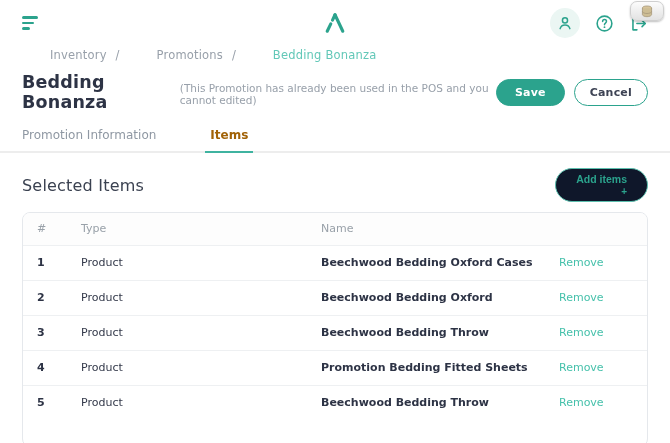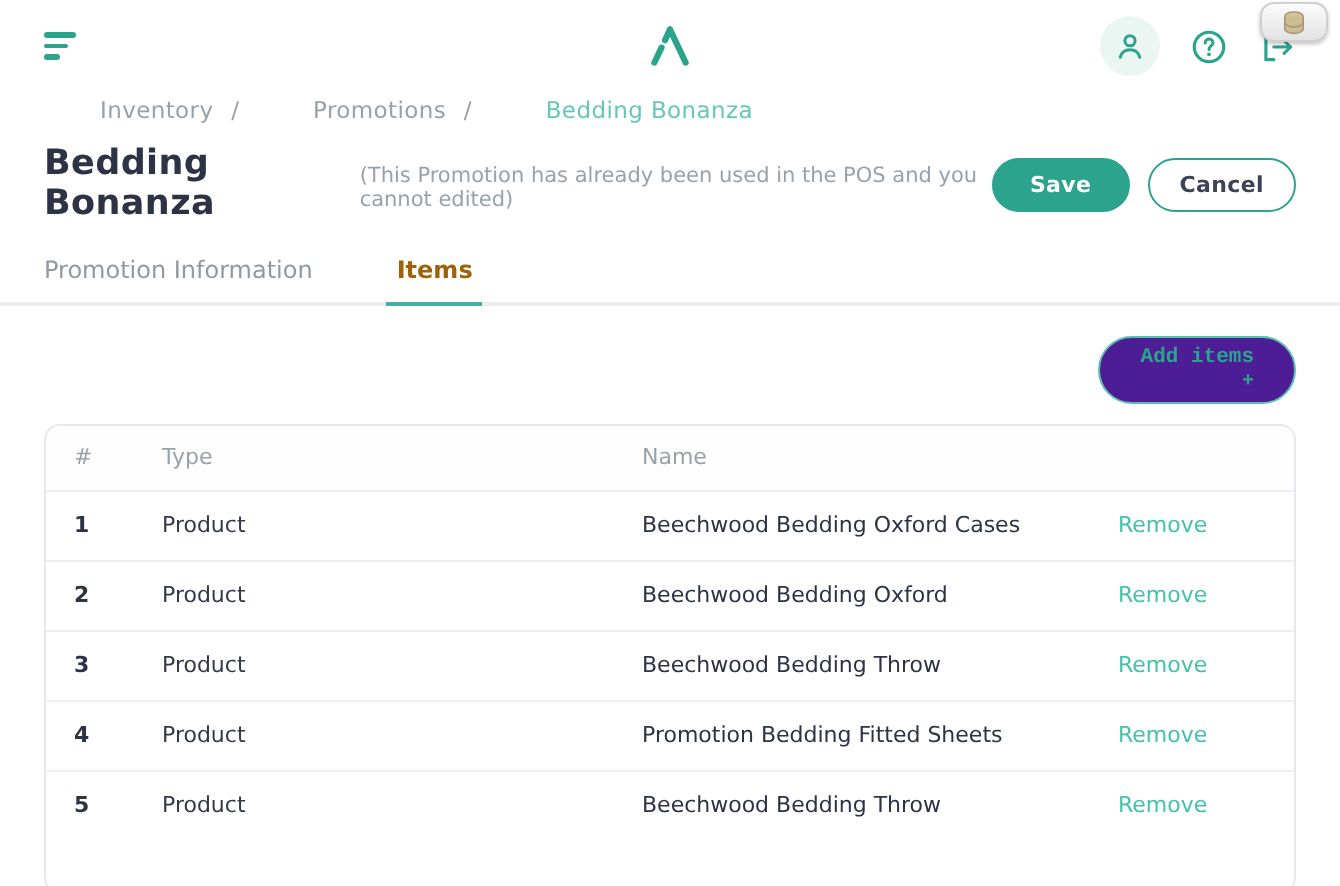--- a/index.html
+++ b/index.html
@@ -32,46 +32,46 @@
   
   .title-row { display:flex; align-items:center; padding:10px 22px 0; }
   .page-title { font-size:17.5px; font-weight:600; color:#2d3345; letter-spacing:.2px; }
   .page-note { font-size:10.5px; color:#98a0aa; margin-left:16px; margin-top:3px; }
   .title-actions { margin-left:auto; display:flex; gap:9px; }
   .btn { border-radius:15px; font-size:11px; font-weight:600; cursor:pointer;
     font-family:inherit; letter-spacing:.2px; }
   .btn-cancel { background:#fff; border:1.5px solid #2ba38d; color:#3d4354; padding:6px 15px; }
   .btn-save { background:#2ba38d; border:1.5px solid #2ba38d; color:#fff; padding:6px 18px; }
   
-  .tabs { display:flex; gap:42px; padding:16px 22px 0; border-bottom:2px solid #ededed; }
+  .tabs { display:flex; gap:54px; padding:16px 22px 0; border-bottom:2px solid #ededed; }
   .tab { font-size:12px; padding-bottom:9px; color:#8f98a3; cursor:pointer; position:relative; }
   .tab.active { color:#a16207; font-weight:700; }
   .tab.active::after { content:""; position:absolute; left:-5px; right:-5px; bottom:-2px;
     height:2px; background:#3fb3a0; }
   
   .section-head { display:flex; align-items:center; padding:15px 22px 6px; }
   .section-title { font-size:16px; font-weight:500; color:#3a4150; letter-spacing:.2px; }
-  .btn-add { margin-left:auto; background:#4c1d95; border:1.5px solid #5cbfae; color:#2ba38d;
-    border-radius:17px; padding:4px 20px; text-align:right; cursor:pointer; font-family:Liberation Mono, monospace; }
+  .btn-add { margin-left:auto; background:#0f172a; border:1.5px solid #5cbfae; color:#2ba38d;
+    border-radius:17px; padding:4px 20px; text-align:right; cursor:pointer; font-family:Liberation Sans, sans-serif; }
   .btn-add .l1 { font-size:10.5px; font-weight:700; display:block; line-height:13px; }
   .btn-add .l2 { font-size:10px; font-weight:700; display:block; line-height:11px; }
   
   .table-wrap { margin:4px 22px 0; border:1px solid #e5e8ec; border-radius:8px;
     height:235px; overflow:hidden; background:#fff; }
   table { width:100%; border-collapse:collapse; table-layout:fixed; }
   col.c-num { width:42px; } col.c-type { width:240px; } col.c-name { width:243px; } col.c-act { width:115px; }
   thead th { text-align:left; font-weight:400; font-size:11px; color:#99a1a9;
     height:32px; vertical-align:middle; background:#fdfdfd; }
   tbody td { font-size:11px; height:35px; vertical-align:middle; border-top:1px solid #eef0f2; }
   th.cell-num, td.cell-num { padding-left:14px; }
   th.cell-type, td.cell-type { padding-left:16px; }
   th.cell-name, td.cell-name { padding-left:16px; }
   td.cell-num { font-weight:600; color:#2d3345; }
   td.cell-type { font-weight:400; color:#33394a;margin-top:24px; }
-  td.cell-name { font-weight:400; color:#2d3345; }
+  td.cell-name { font-weight:700; color:#2d3345; }
   td.cell-action { padding-left:11px; }
   .remove-link { color:#46c1ab; cursor:pointer; font-weight:500; }
 </style>
 </head>
 <body>
 
 <div class="topbar">
   <div class="hamburger">
     <span class="b1"></span>
       <span class="b2"></span>
@@ -134,20 +134,21 @@
     <button class="btn btn-cancel">Cancel</button>
   </div>
 </div>
 
 <div class="tabs">
   <div class="tab">Promotion Information</div>
   <div class="tab active">Items</div>
 </div>
 
 <div class="section-head">
+  <span class="section-title">Selected Items</span>
   <button class="btn-add">
     <span class="l1">Add items</span>
     <span class="l2">+</span>
   </button>
 </div>
 
 <div class="table-wrap">
   <table>
     <colgroup>
         <col class="c-num">

